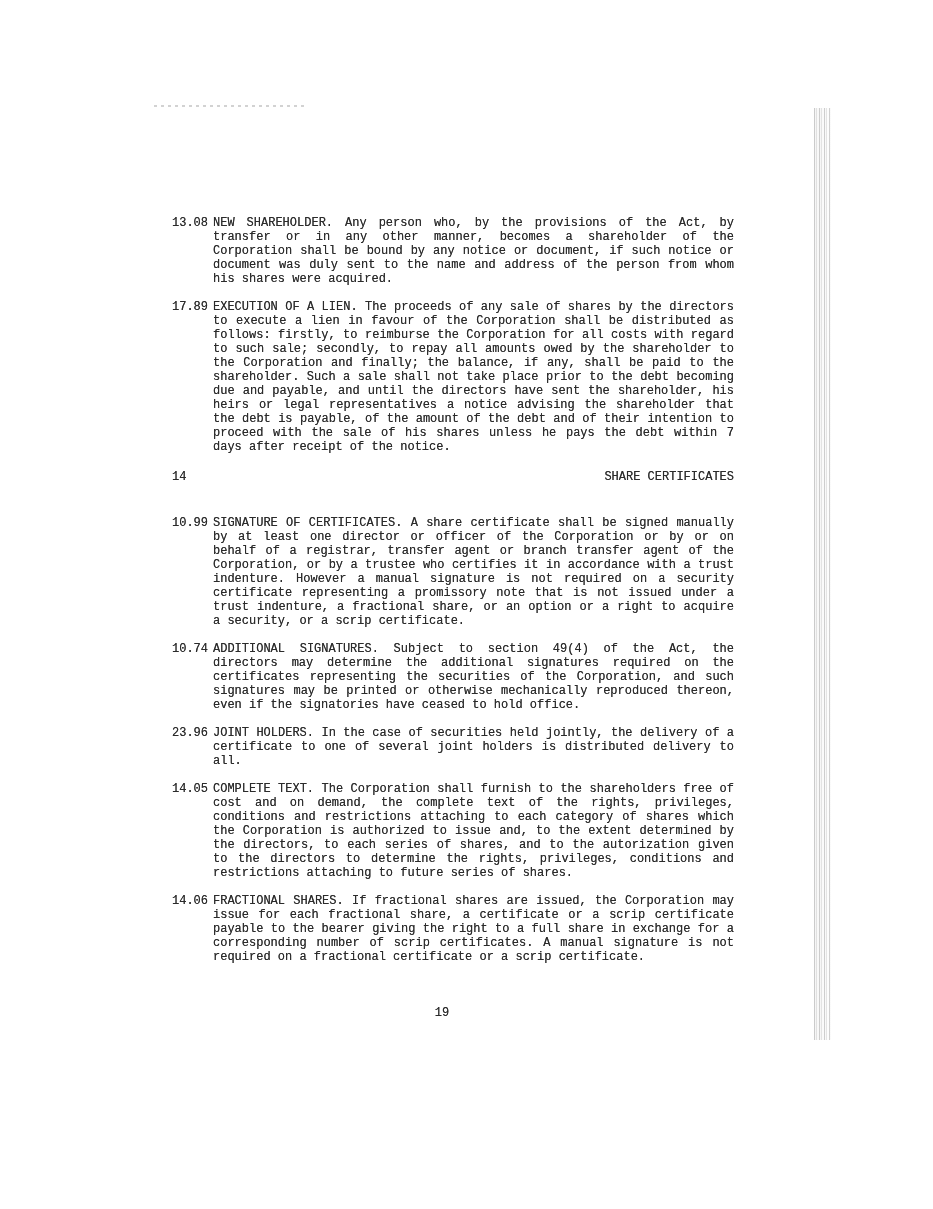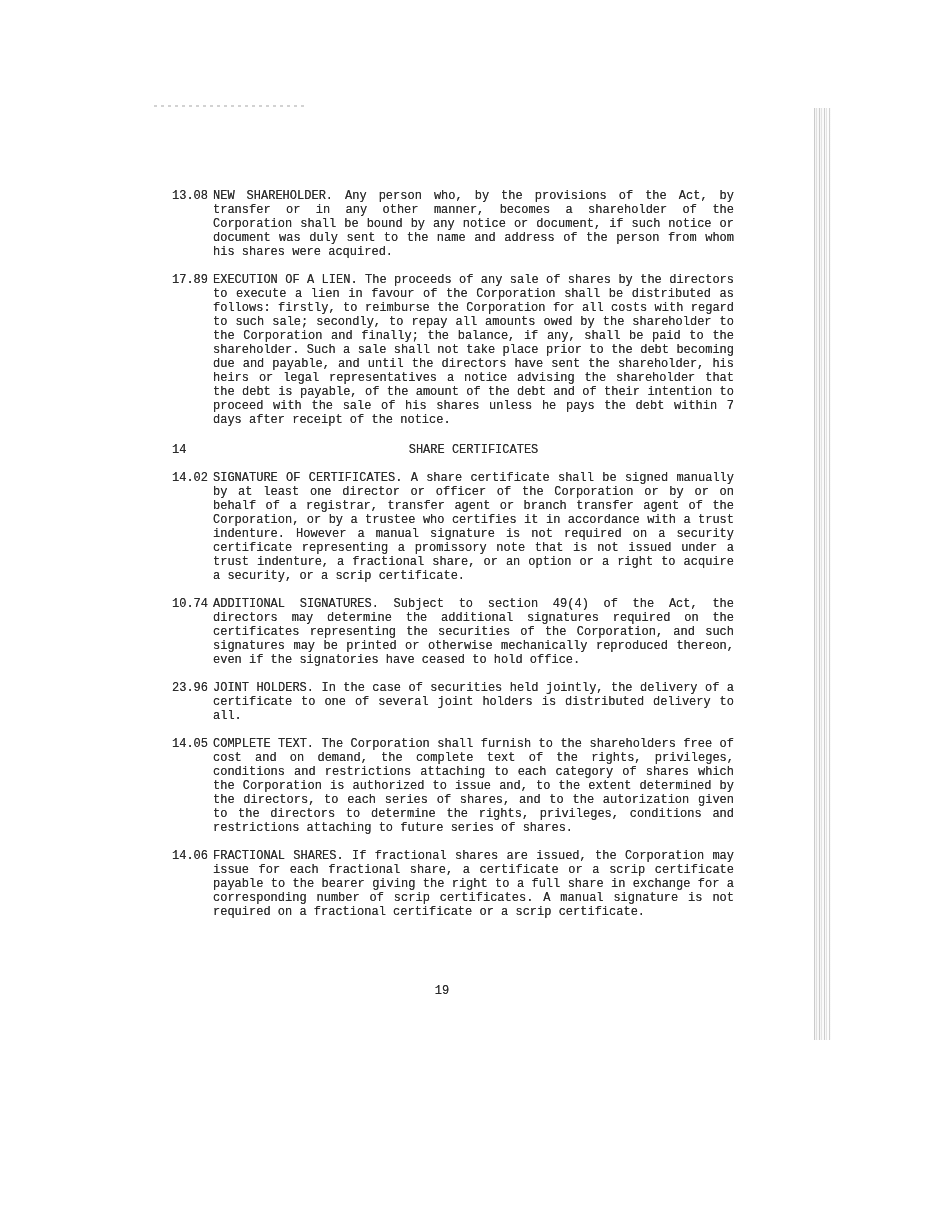--- a/index.html
+++ b/index.html
@@ -33,44 +33,44 @@
       repeating-linear-gradient(90deg,
         rgba(110,110,110,.32) 0 1px,
         rgba(235,235,235,.18) 1px 2px,
         rgba(160,160,160,.26) 2px 3px,
         rgba(255,255,255,0) 3px 5px),
       linear-gradient(90deg, rgba(200,200,200,.15), rgba(245,245,245,.1));
   }
   .content {
     position: absolute;
     left: 172px;
-    top: 189px;
+    top: 216px;
     width: 562px;
   }
   .item {
     display: flex;
     margin: 0 0 14px 0;
     font-size: 12px;
     line-height: 14px;
     text-shadow: 0 0 .3px rgba(43,43,43,.75);
   }
   .item .num {
     flex: 0 0 41px;
     white-space: nowrap;
   }
   .item .text {
     flex: 1;
     margin: 0;
     text-align: justify;
   }
-  .item.heading { margin-top: 16px; margin-bottom: 14px; }
-  .item.heading .text { text-align: center; }
+  .item.heading { margin-top: 16px; margin-bottom: 32px; }
+  .item.heading .text { text-align: right; }
   .page-number {
     position: absolute;
-    top: 984px;
+    top: 1006px;
     left: 172px;
     width: 540px;
     text-align: center;
     font-size: 12px;
     text-shadow: 0 0 .3px rgba(43,43,43,.75);
   }
 </style>
 </head>
 <body>
 
@@ -91,21 +91,21 @@
       <p class="text">EXECUTION OF A LIEN. The proceeds of any sale of shares by the directors to execute a lien in favour of the Corporation shall be distributed as follows: firstly, to reimburse the Corporation for all costs with regard to such sale; secondly, to repay all amounts owed by the shareholder to the Corporation and finally; the balance, if any, shall be paid to the shareholder. Such a sale shall not take place prior to the debt becoming due and payable, and until the directors have sent the shareholder, his heirs or legal representatives a notice advising the shareholder that the debt is payable, of the amount of the debt and of their intention to proceed with the sale of his shares unless he pays the debt within 7 days after receipt of the notice.</p>
     </section>
 
     <section class="item heading">
       <span class="num">14</span>
       <p class="text">SHARE CERTIFICATES</p>
     </section>
 
 
     <section class="item">
-      <span class="num">14.02</span>
+      <span class="num">10.99</span>
       <p class="text">SIGNATURE OF CERTIFICATES. A share certificate shall be signed manually by at least one director or officer of the Corporation or by or on behalf of a registrar, transfer agent or branch transfer agent of the Corporation, or by a trustee who certifies it in accordance with a trust indenture. However a manual signature is not required on a security certificate representing a promissory note that is not issued under a trust indenture, a fractional share, or an option or a right to acquire a security, or a scrip certificate.</p>
     </section>
 
     <section class="item">
       <span class="num">10.74</span>
       <p class="text">ADDITIONAL SIGNATURES. Subject to section 49(4) of the Act, the directors may determine the additional signatures required on the certificates representing the securities of the Corporation, and such signatures may be printed or otherwise mechanically reproduced thereon, even if the signatories have ceased to hold office.</p>
     </section>
 
     <section class="item">
       <span class="num">23.96</span>

